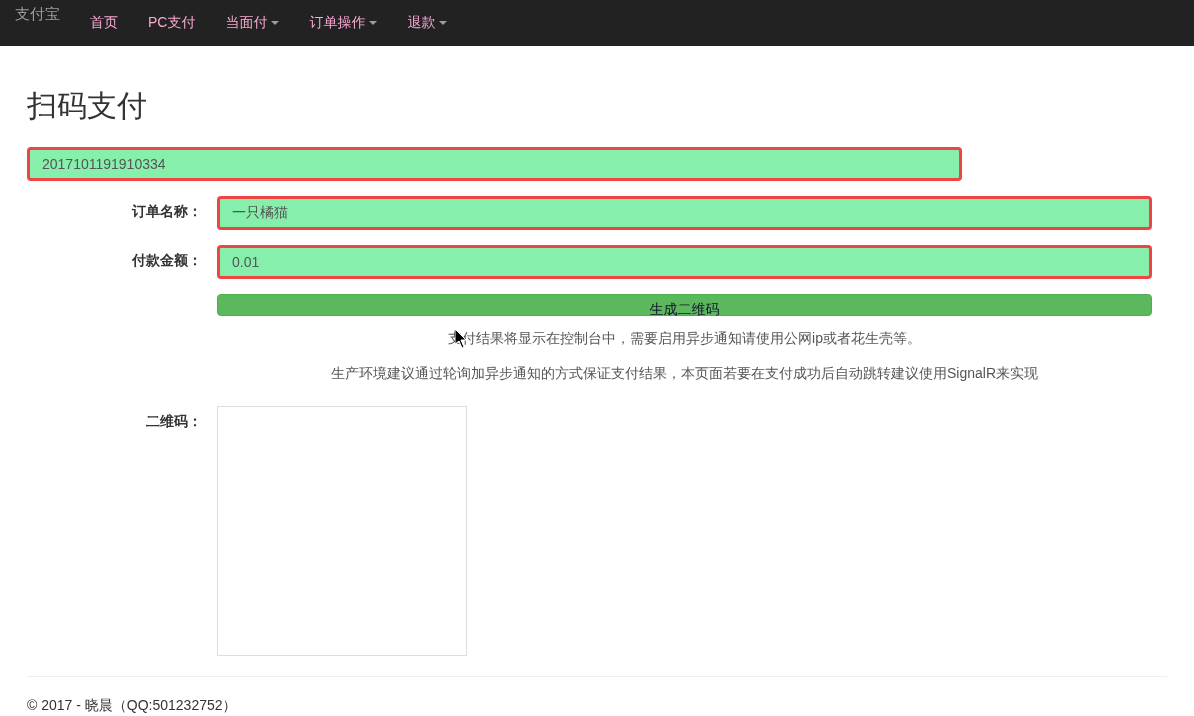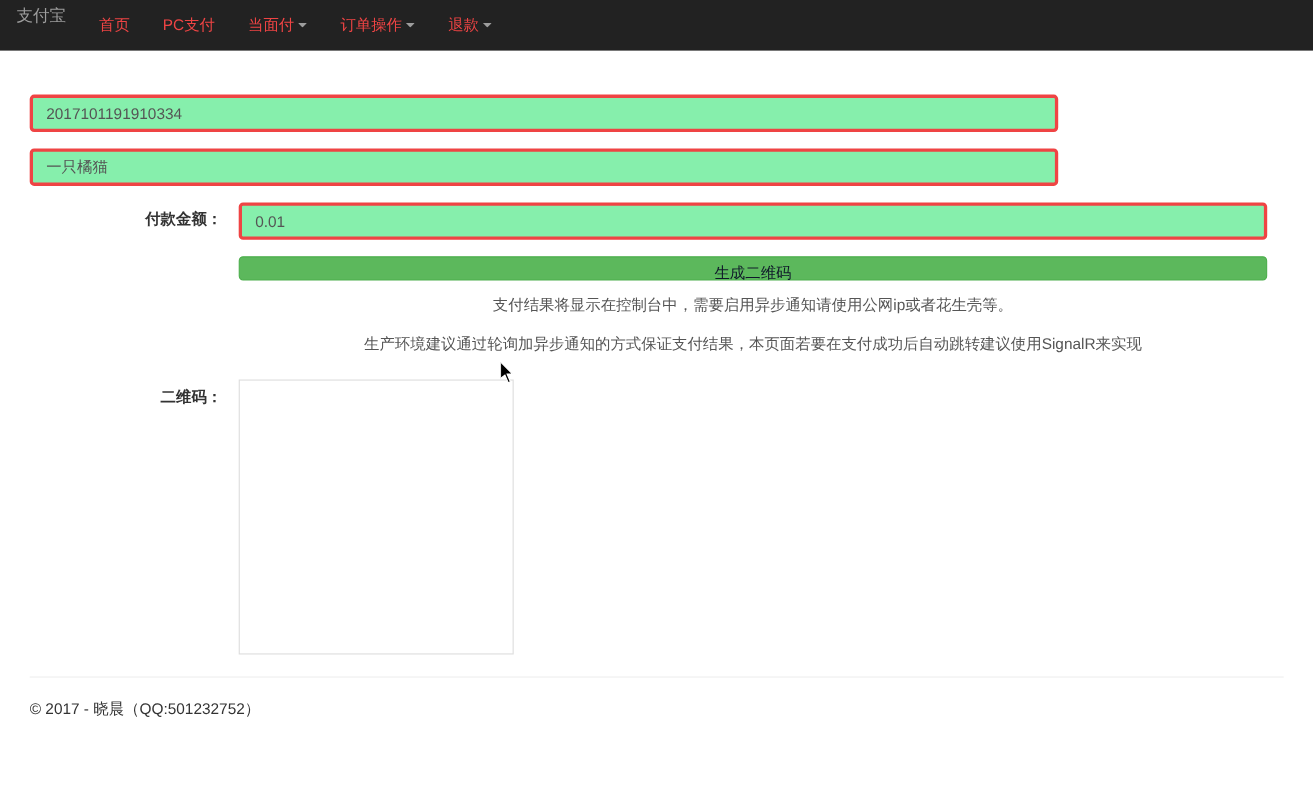--- a/index.html
+++ b/index.html
@@ -25,21 +25,21 @@
       cursor: pointer;
     }
     .navbar-nav {
       display: flex;
       list-style: none;
     }
     .navbar-nav li {
       position: relative;
     }
     .navbar-nav a {
-      color: #ef4444;
+      color: #f9a8d4;
       text-decoration: none;
       padding: 5px 15px;
       display: flex;
       align-items: center;
       font-size: 14px;
       cursor: pointer;
     }
     .caret {
       display: inline-block;
       width: 0; height: 0;
@@ -168,30 +168,32 @@
     <li>
         <a>
           <span>退款</span>
           <span class="caret"></span>
         </a>
       </li>
   </ul>
 </nav>
 
 <div class="container body-content">
+  <h2>扫码支付</h2>
 
   <div class="form-horizontal">
 
     <div class="form-group">
       <div class="col-value">
         <input type="text" class="form-control" value="2017101191910334" style="">
       </div>
     </div>
 
     <div class="form-group">
+      <label class="control-label">订单名称：</label>
       <div class="col-value">
         <input type="text" class="form-control" value="一只橘猫" style="">
       </div>
     </div>
 
     <div class="form-group">
       <label class="control-label">付款金额：</label>
       <div class="col-value">
         <input type="text" class="form-control" value="0.01" style="">
       </div>

